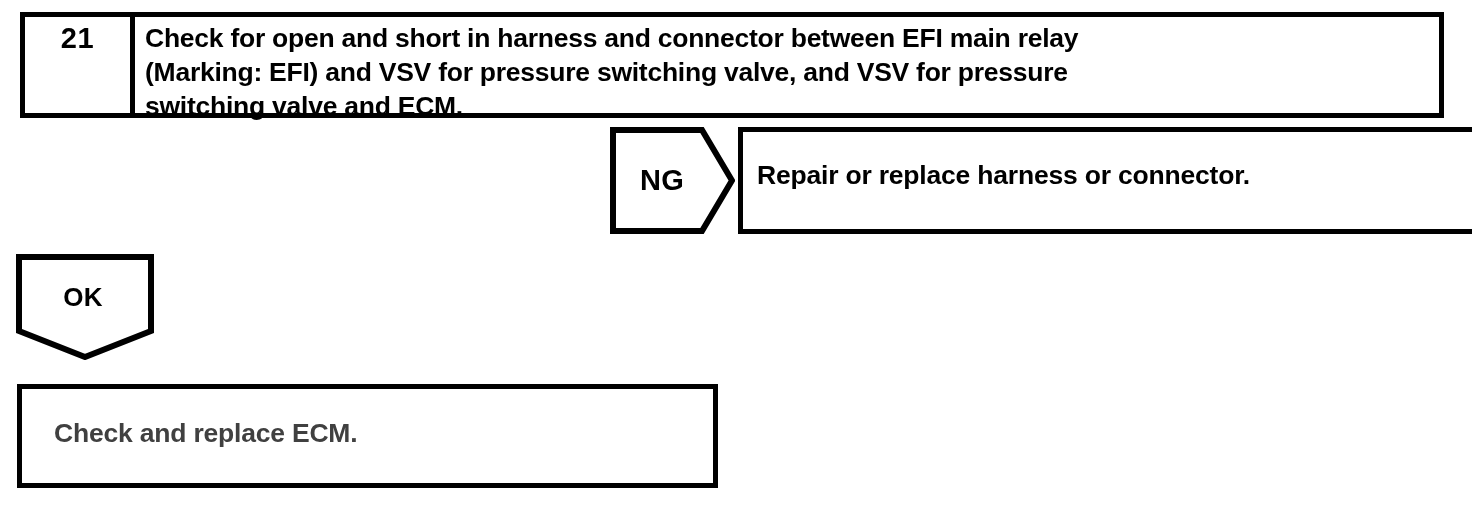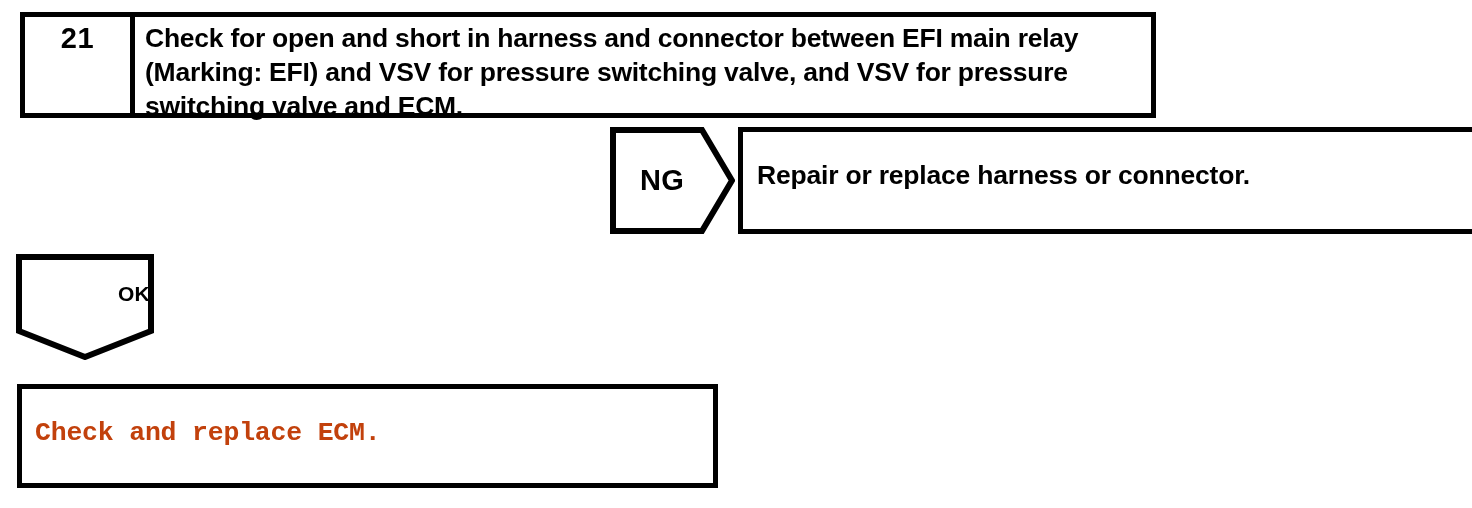--- a/index.html
+++ b/index.html
@@ -16,21 +16,21 @@
     height: 508px;
     background: #ffffff;
     overflow: hidden;
   }
 
   
   .step-box {
     position: absolute;
     left: 20px;
     top: 12px;
-    width: 1136px;
+    width: 1424px;
     height: 106px;
     border: 5px solid #000000;
     box-sizing: border-box;
     background: #ffffff;
     display: flex;
     align-items: stretch;
   }
   .step-num-cell {
     width: 110px;
     flex: 0 0 110px;
@@ -114,48 +114,47 @@
     top: 254px;
     width: 138px;
     height: 106px;
   }
   .ok-arrow svg { display: block; }
   .ok-label {
     position: absolute;
     left: 16px;
     top: 282px;
     width: 134px;
-    text-align: right;
-    font-size: 21px;
+    text-align: center;
+    font-size: 26px;
     font-weight: bold;
     color: #000;
     letter-spacing: 0.3px;
   }
 
   
   .final-box {
     position: absolute;
     left: 17px;
     top: 384px;
     width: 701px;
     height: 104px;
     border: 5px solid #000000;
     box-sizing: border-box;
     background: #ffffff;
   }
   .final-text {
     position: absolute;
-    left: 13px;
+    left: 32px;
     top: 29px;
     font-size: 26.5px;
     font-weight: bold;
-    color: #c2410c;
+    color: #404040;
     letter-spacing: -0.2px;
     white-space: nowrap;
-    font-family: Liberation Mono, monospace;
   }
 </style>
 </head>
 <body>
 
 <div id="page">
 
   <div class="step-box">
     <div class="step-num-cell">
       <div class="step-num">21</div>

